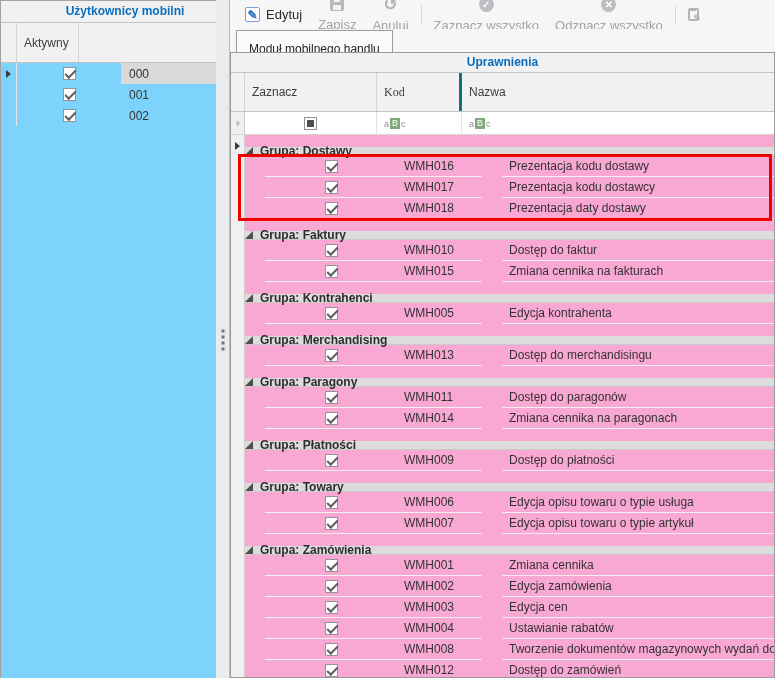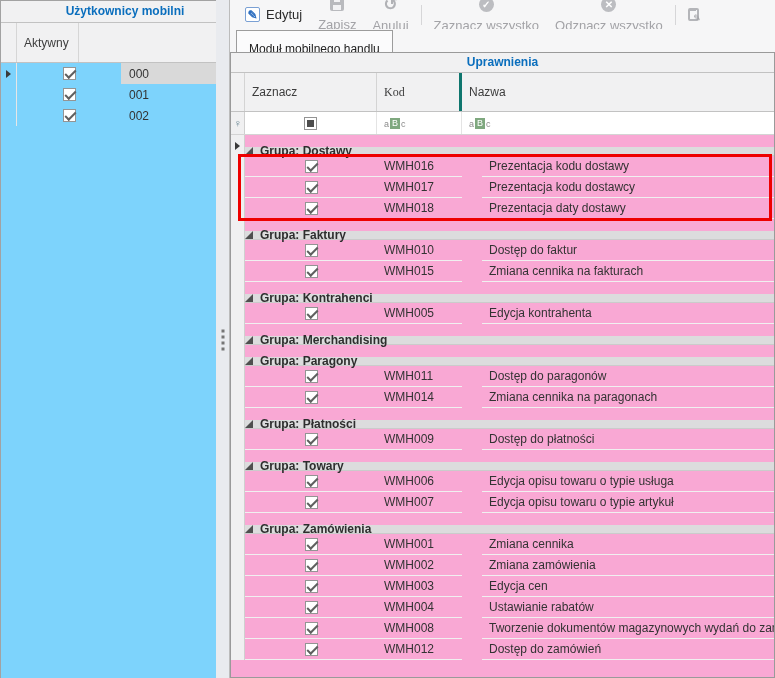--- a/index.html
+++ b/index.html
@@ -68,21 +68,21 @@
   .fr-z { width:132px; flex:none; border-right:1px solid #e4e4e4; display:flex; align-items:center; justify-content:center; }
   .fr-k { width:85px; flex:none; border-right:1px solid #e4e4e4; display:flex; align-items:center; padding:0 7px; }
   .fr-n { flex:1; display:flex; align-items:center; padding:0 7px; }
   .pin { color:#62808f; font-size:11px; line-height:1; }
   .abc { display:inline-flex; align-items:flex-end; gap:1px; font-size:9px; color:#8b8b8b; line-height:1; }
   .abc .mid { background:#7fa87f; color:#fff; padding:1px 2px; font-size:9px; }
 
   .gbody { position:relative; }
   .grow { display:flex; height:21px; }
   .gr-ind { width:14px; flex:none; background:#f0f0f1; border-right:1px solid #cfcfcf; display:flex; align-items:center; justify-content:center; }
-  .gr-content { flex:1; display:flex; min-width:0; }
+  .gr-content { flex:1; display:flex; min-width:0;padding-left:20px; }
   .gr-content.group { background:#dcdcdd; border-bottom:1px solid #cbcbcb; align-items:center; gap:7px; padding-left:0; font-weight:bold; color:#2e2e2e;margin-top:12px; }
   .tri { width:0; height:0; border-left:8px solid transparent; border-bottom:8px solid #4f4f4f; }
   .cell-z { width:132px; flex:none; display:flex; align-items:center; justify-content:center; border-bottom:1px solid #f0f0f0; }
   .cell-k { width:85px; flex:none; display:flex; align-items:center; padding:0 7px; border-bottom:1px solid #f0f0f0; }
   .cell-n { flex:1; display:flex; align-items:center; padding:0 7px; border-bottom:1px solid #f0f0f0; white-space:nowrap; overflow:hidden;margin-left:20px; }
 
   .cb { width:13px; height:13px; border:1px solid #949494; background:#fff; position:relative; display:inline-block; flex:none; }
   .cb.checked::after { content:""; position:absolute; left:1px; top:2px; width:9px; height:4px; border-left:2px solid #5f5f5f; border-bottom:2px solid #5f5f5f; transform:rotate(-45deg); }
   .cb.indet::after { content:""; position:absolute; left:2px; top:2px; right:2px; bottom:2px; background:#4d4d4d; }
 
@@ -314,20 +314,30 @@
   <div class="grow" data-name="group-row">
     <div class="gr-ind">
               <span class="arrow-r" data-name="row-indicator-icon"></span>
             </div>
     <div class="gr-content group">
       <span class="tri" data-name="expand-triangle-icon"></span>
       <span class="group-label" data-name="group-label">Grupa: Merchandising</span>
     </div>
   </div>
 
+  <div class="grow" data-name="permission-row">
+    <div class="gr-ind"></div>
+    <div class="gr-content data">
+      <div class="cell-z">
+                <span class="cb checked" data-name="permission-checkbox"></span>
+              </div>
+      <div class="cell-k" data-name="permission-code">WMH013</div>
+      <div class="cell-n" data-name="permission-name">Dostęp do merchandisingu</div>
+    </div>
+  </div>
 
   <div class="grow" data-name="group-row">
     <div class="gr-ind">
               <span class="arrow-r" data-name="row-indicator-icon"></span>
             </div>
     <div class="gr-content group">
       <span class="tri" data-name="expand-triangle-icon"></span>
       <span class="group-label" data-name="group-label">Grupa: Paragony</span>
     </div>
   </div>
@@ -428,21 +438,21 @@
     </div>
   </div>
 
   <div class="grow" data-name="permission-row">
     <div class="gr-ind"></div>
     <div class="gr-content data">
       <div class="cell-z">
                 <span class="cb checked" data-name="permission-checkbox"></span>
               </div>
       <div class="cell-k" data-name="permission-code">WMH002</div>
-      <div class="cell-n" data-name="permission-name">Zmiana zamówienia</div>
+      <div class="cell-n" data-name="permission-name">Edycja zamówienia</div>
     </div>
   </div>
 
   <div class="grow" data-name="permission-row">
     <div class="gr-ind"></div>
     <div class="gr-content data">
       <div class="cell-z">
                 <span class="cb checked" data-name="permission-checkbox"></span>
               </div>
       <div class="cell-k" data-name="permission-code">WMH003</div>

